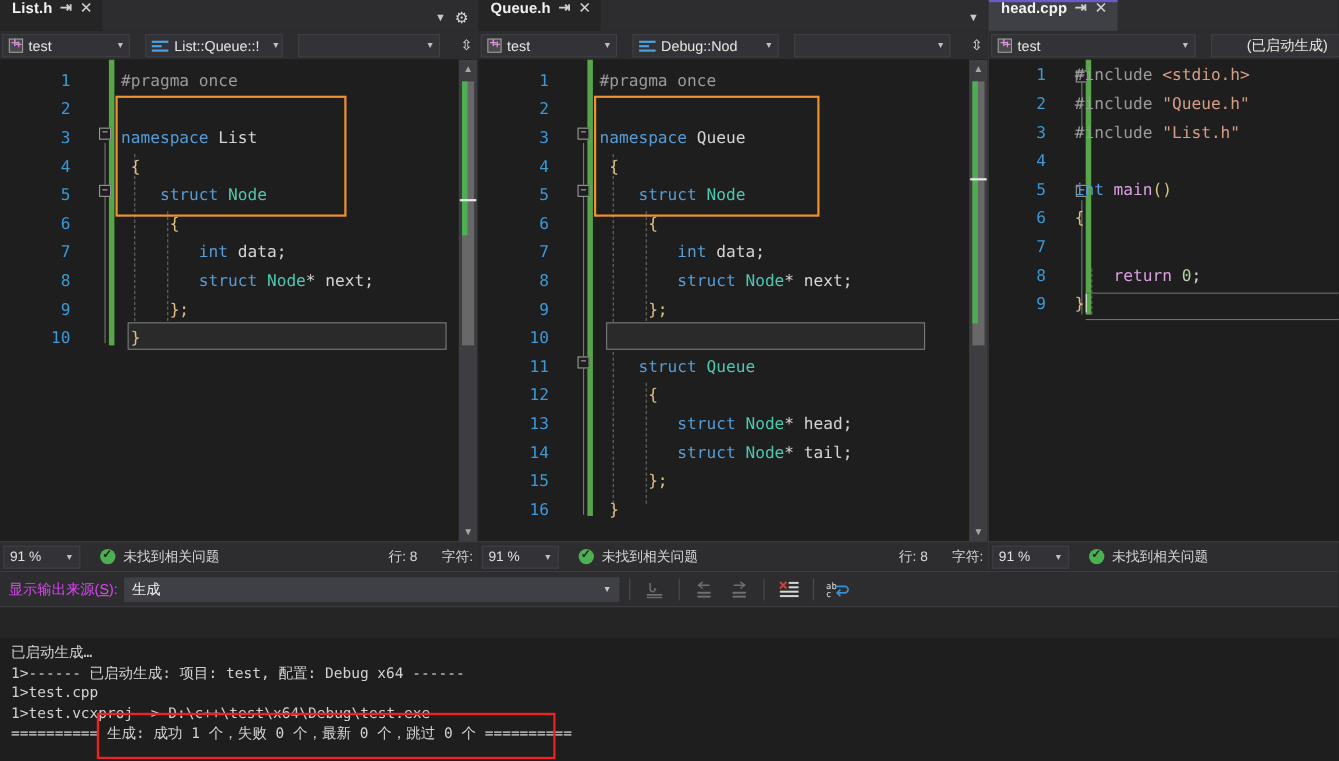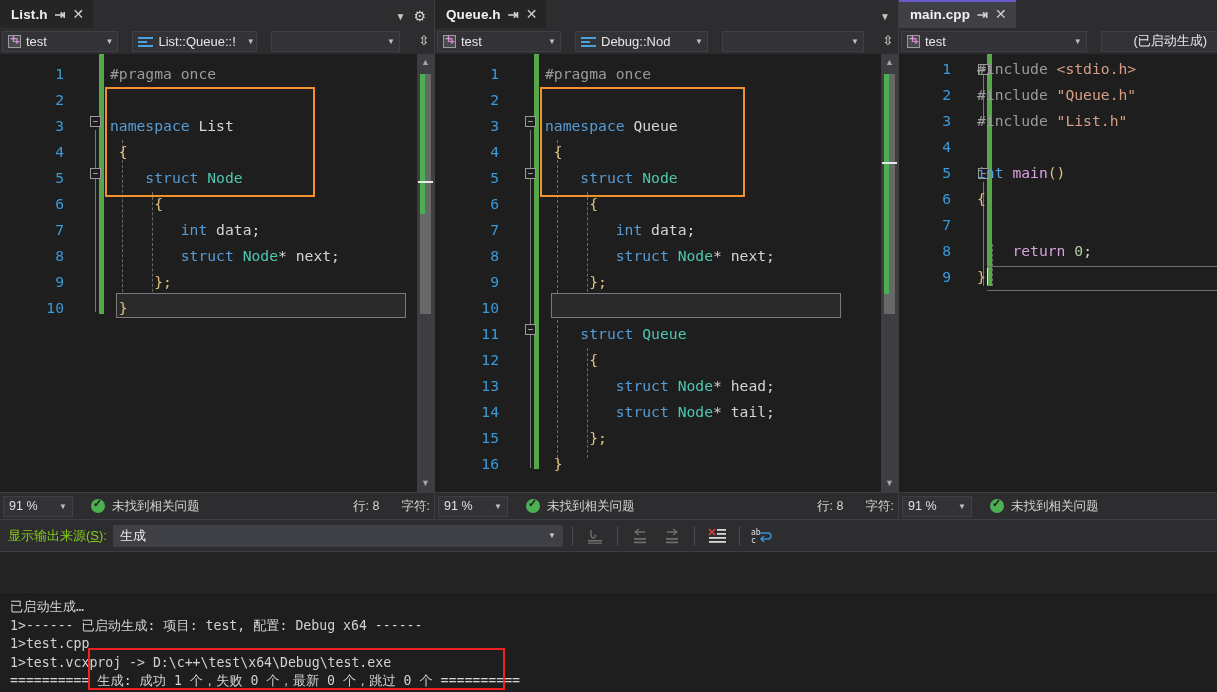--- a/index.html
+++ b/index.html
@@ -14,21 +14,21 @@
   
   .editors { position: absolute; left:0; top:0; width:1217px; height:519px; display:flex; }
   .pane { position: relative; height: 519px; background: #1e1e1e; border-right: 1px solid #3e3e40; display:flex; flex-direction:column; }
   .pane.p1 { width: 435px; }
   .pane.p2 { width: 496px; }
   .pane.p3 { width: 342px; border-right: none; }
 
   
   .tabstrip { height: 28px; background: #2d2d30; position: relative; display: flex; align-items: flex-end; }
   .tab {
-    height: 28px; display: flex; align-items: center; gap: 7px;
+    height: 28px; display: flex; gap: 7px;
     padding: 0 9px 0 11px; background: #252526; color: #f1f1f1;
     font-size: 13.5px; font-weight: bold; position: relative;
   }
   .tab.active { background: #3f3f46; }
   .tab.active::before {
     content:""; position:absolute; left:0; right:0; top:0; height:2px; background:#6a5acd;
   }
   .tab .tname { letter-spacing: .1px; }
   .tab .pin, .tab .close { color:#d0d0d0; font-size:13px; line-height:1; cursor:pointer; }
   .tab .close { font-size: 14px; font-weight: normal; }
@@ -118,33 +118,33 @@
   .okicon { width:14px; height:14px; border-radius:50%; background:#4caf50; position:relative; flex:none; }
   .okicon::after { content:"✓"; position:absolute; left:2px; top:-2px; color:#1e1e1e; font-size:11px; font-weight:bold; }
   .statmsg { display:flex; align-items:center; gap:7px; margin-left:18px; color:#d4d4d4; font-size:12.5px; }
   .statright { position:absolute; right:4px; display:flex; align-items:center; gap:22px; color:#d4d4d4; font-size:12.5px; white-space:nowrap; }
   .statright .leftarw { color:#a0a0a0; font-size:9px; }
 
   
   .outpanel { position:absolute; left:0; top:519px; width:1217px; height:173px; background:#252526; border-top:1px solid #3e3e42; }
   .out-title { height:28px; display:flex; align-items:center; padding-left:8px; color:#f0f0f0; font-size:13.5px; }
   .out-toolbar { height:32px; background:#2d2d30; display:flex; align-items:center; gap:6px; padding-left:8px; border-bottom:1px solid #3e3e42; }
-  .out-toolbar .lbl { color:#84cc16; font-size:13px; }
+  .out-toolbar .lbl { color:#d946ef; font-size:13px; }
   .out-toolbar .lbl u { text-decoration: underline; }
   .outsel {
     height:22px; width:450px; background:#3f3f46; border:1px solid #3f3f46;
     color:#efefef; font-size:13px; display:flex; align-items:center; padding:0 6px;
   }
   .outsel .arw { margin-left:auto; font-size:8px; color:#c8c8c8; }
   .tb-sep { width:1px; height:20px; background:#4a4a4f; margin:0 3px; }
   .tbbtn { width:26px; height:24px; display:flex; align-items:center; justify-content:center; position:relative; }
   .out-body {
     position:absolute; left:0; top:60px; right:0; bottom:0; background:#1e1e1e;
     font-family:"DejaVu Sans Mono","Liberation Mono",monospace; font-size:13.2px; line-height:18.6px;
-    color:#d2d2d2; padding:5px 0 0 10px; white-space:pre; overflow:hidden;margin-top:13px;
+    color:#d2d2d2; padding:5px 0 0 10px; white-space:pre; overflow:hidden;
   }
 </style>
 </head>
 <body>
 
 <div class="app">
 
   <div class="editors">
 
     <div class="pane p1">
@@ -283,21 +283,21 @@
           <span>字符:</span>
         </div>
       </div>
 
       <div class="annot-orange" style="left:105px;top:87px;width:205px;height:110px"></div>
     </div>
 
     <div class="pane p3">
       <div class="tabstrip">
         <div class="tab active">
-          <span class="tname">main.cpp</span>
+          <span class="tname">head.cpp</span>
           <span class="pin">⇥</span>
           <span class="close">✕</span>
         </div>
         <div class="spacer"></div>
       </div>
       <div class="navbar">
         <div class="dd" style="width:196px">
           <span class="proj-ico"></span>
           <span>test</span>
           <span class="arw">▼</span>

